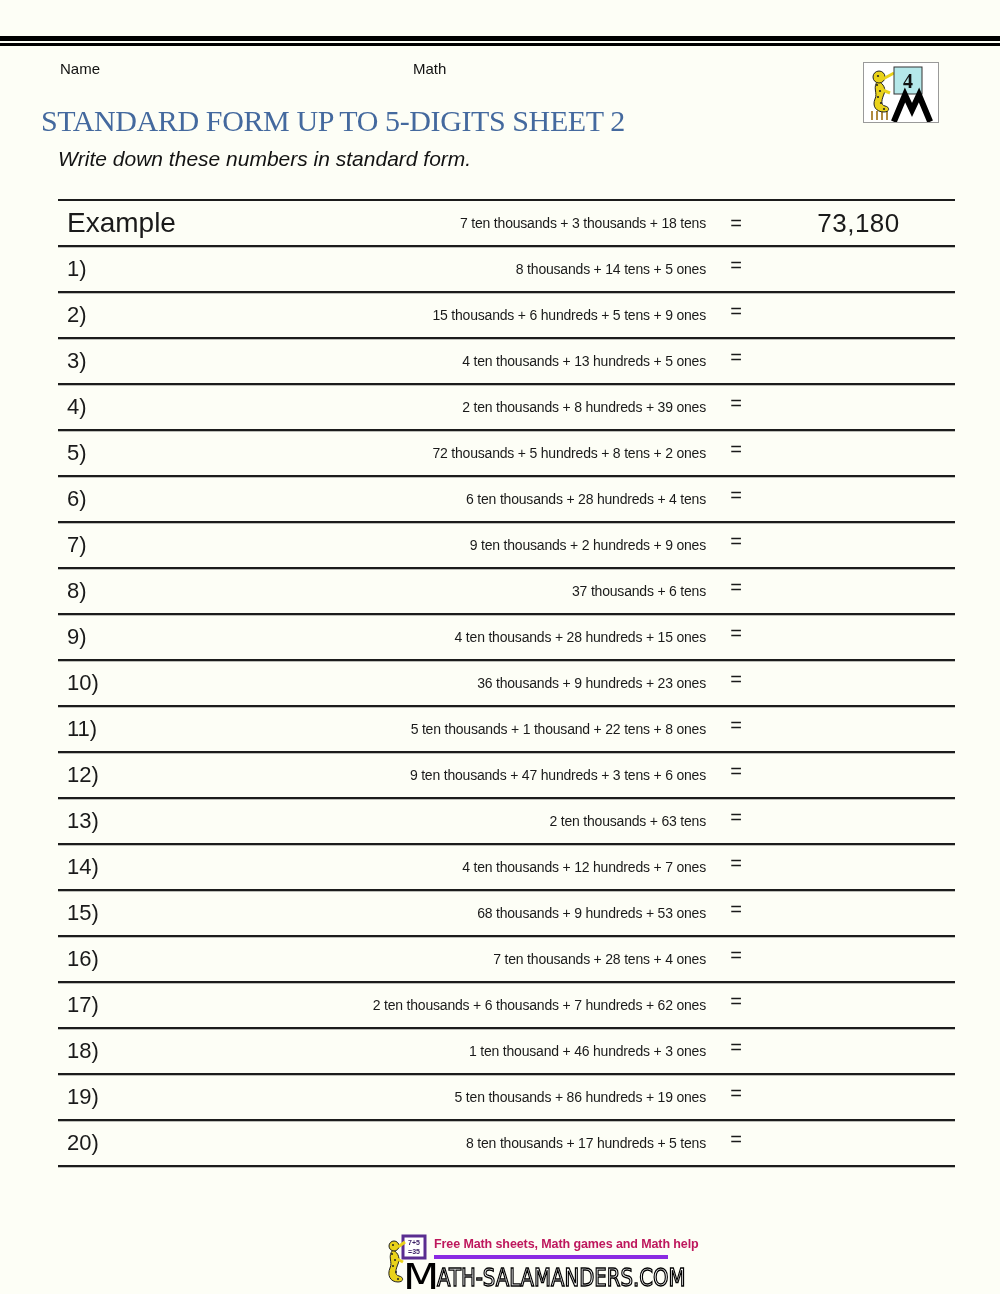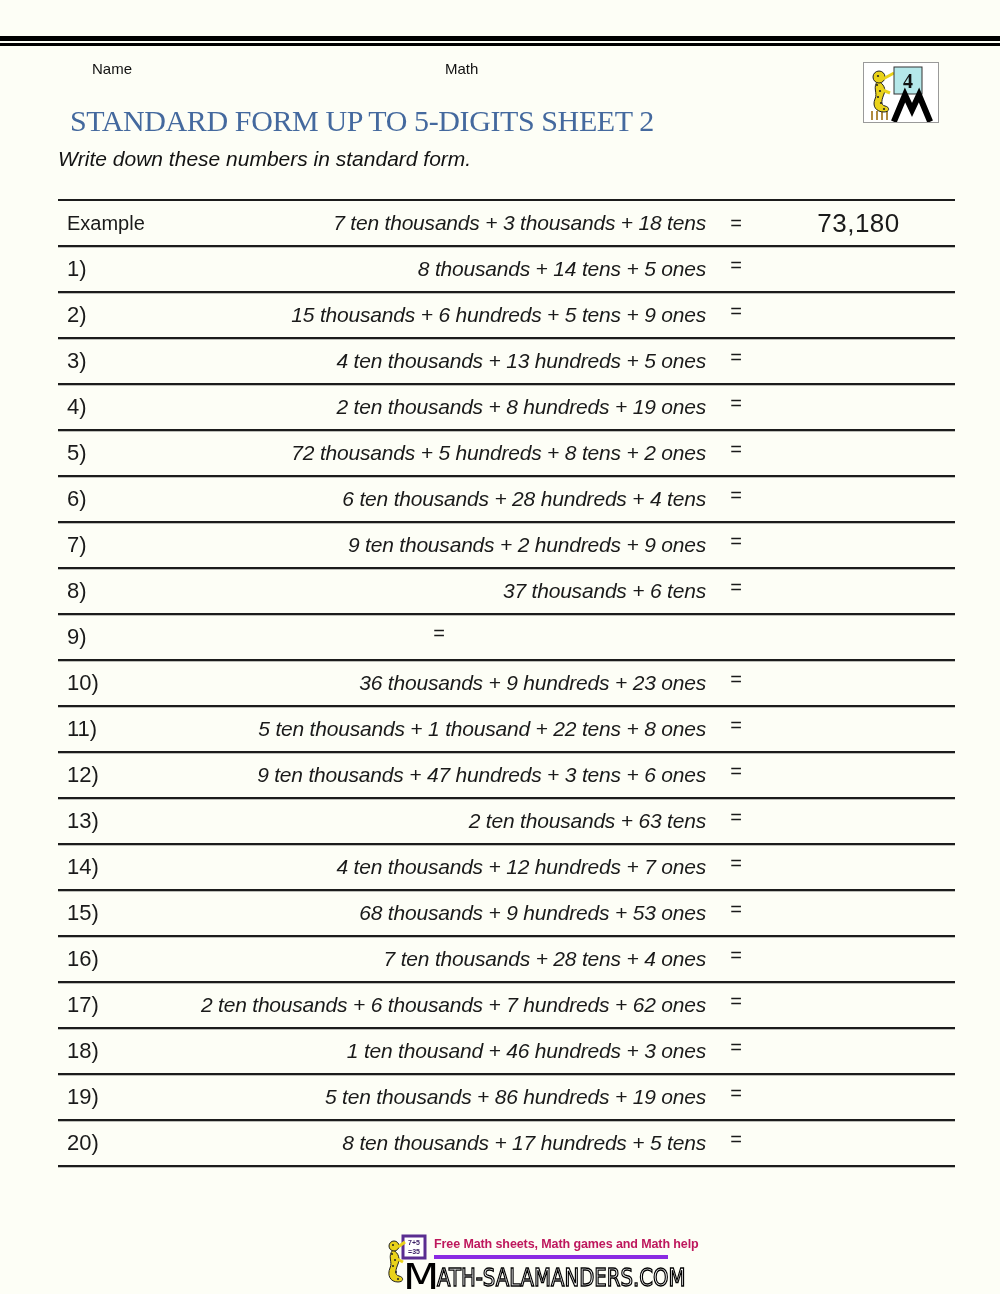--- a/index.html
+++ b/index.html
@@ -16,32 +16,32 @@
     background:var(--bg);
     font-family:"Liberation Sans",sans-serif;
     color:var(--ink);
     overflow:hidden;
   }
   
   .top-rule{
     position:absolute;left:0;top:36px;width:1000px;height:10px;
     background:linear-gradient(#000 0 5px,var(--bg) 5px 7px,#000 7px 10px);
   }
-  .meta{position:absolute;top:60px;font-size:15px;color:#111;margin-left:32px;}
+  .meta{position:absolute;top:60px;font-size:15px;color:#111;}
   .meta.name{left:60px;}
   .meta.date{left:413px;}
 
   
   .corner-logo{
     position:absolute;left:863px;top:62px;width:76px;height:61px;
     background:#fff;border:1px solid #9a9a9a;
   }
   
   .page-title{
-    position:absolute;left:70px;top:104px;
+    position:absolute;left:41px;top:104px;
     font-family:"Liberation Serif",serif;
     font-size:30px;letter-spacing:-0.4px;
     color:var(--title-blue);
     white-space:nowrap;
   }
   .instruction{
     position:absolute;left:58px;top:147px;
     font-size:21px;color:#131313;font-style:italic;
   }
 
@@ -52,25 +52,25 @@
   }
   .row{
     display:grid;
     grid-template-columns:110px 1fr 52px 193px;
     align-items:center;
     height:46px;
     border-bottom:2px solid var(--line);
     box-shadow:0 1px 0 rgba(0,0,0,.25);
   }
   .row .num{padding-left:9px;font-size:22px;}
-  .row .expr{text-align:right;font-size:21px;padding-right:4px;letter-spacing:-0.2px;white-space:nowrap;font-style:italic;}
+  .row .expr{text-align:right;font-size:14px;padding-right:4px;letter-spacing:-0.2px;white-space:nowrap;}
   .row .eq{text-align:center;font-size:20px;}
   .row.q .eq{transform:translateY(-4px);}
   .row .ans{text-align:center;font-size:26px;letter-spacing:0.5px;}
-  .row.example .num{font-size:20px;}
+  .row.example .num{font-size:28px;}
 
   
   .footer{position:absolute;left:381px;top:1231px;width:300px;height:62px;}
   .f-icon{position:absolute;left:0;top:3px;}
   .tagline{
     position:absolute;left:53px;top:6px;width:236px;
     font-size:12.5px;font-weight:bold;letter-spacing:-0.1px;color:#be185d;
     white-space:nowrap;
   }
   .f-rule{position:absolute;left:53px;top:24px;width:234px;height:4px;background:var(--purple);}
@@ -158,21 +158,21 @@
 
       <div class="row q">
         <span class="num">3)</span>
         <span class="expr">4 ten thousands + 13 hundreds + 5 ones</span>
         <span class="eq">=</span>
         <span class="ans"></span>
       </div>
 
       <div class="row q">
         <span class="num">4)</span>
-        <span class="expr">2 ten thousands + 8 hundreds + 19 ones</span>
+        <span class="expr">2 ten thousands + 8 hundreds + 39 ones</span>
         <span class="eq">=</span>
         <span class="ans"></span>
       </div>
 
       <div class="row q">
         <span class="num">5)</span>
         <span class="expr">72 thousands + 5 hundreds + 8 tens + 2 ones</span>
         <span class="eq">=</span>
         <span class="ans"></span>
       </div>
@@ -193,20 +193,21 @@
 
       <div class="row q">
         <span class="num">8)</span>
         <span class="expr">37 thousands + 6 tens</span>
         <span class="eq">=</span>
         <span class="ans"></span>
       </div>
 
       <div class="row q">
         <span class="num">9)</span>
+        <span class="expr">4 ten thousands + 28 hundreds + 15 ones</span>
         <span class="eq">=</span>
         <span class="ans"></span>
       </div>
 
       <div class="row q">
         <span class="num">10)</span>
         <span class="expr">36 thousands + 9 hundreds + 23 ones</span>
         <span class="eq">=</span>
         <span class="ans"></span>
       </div>

